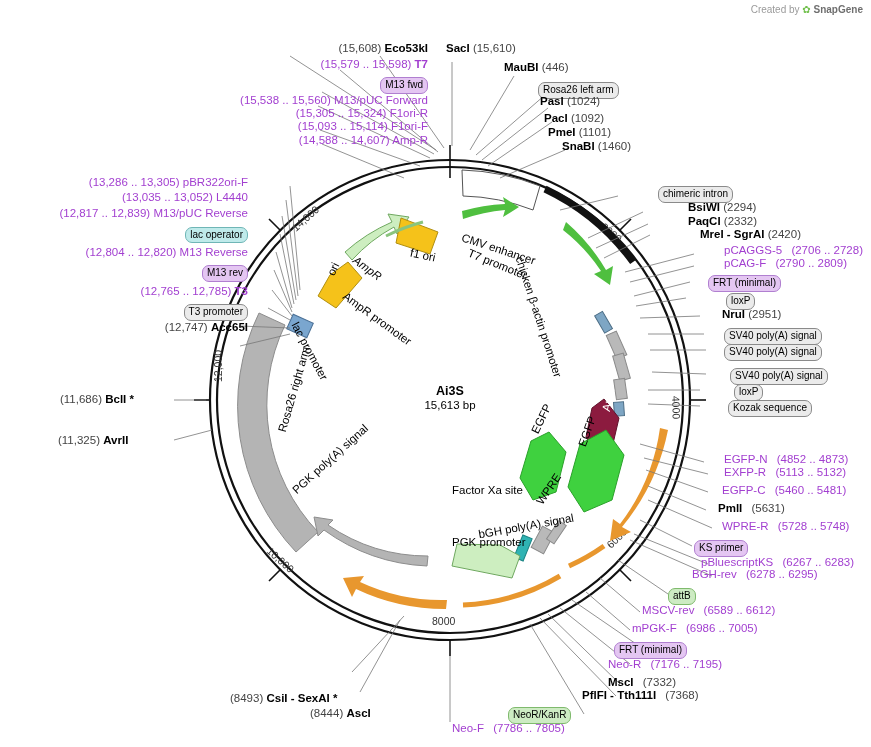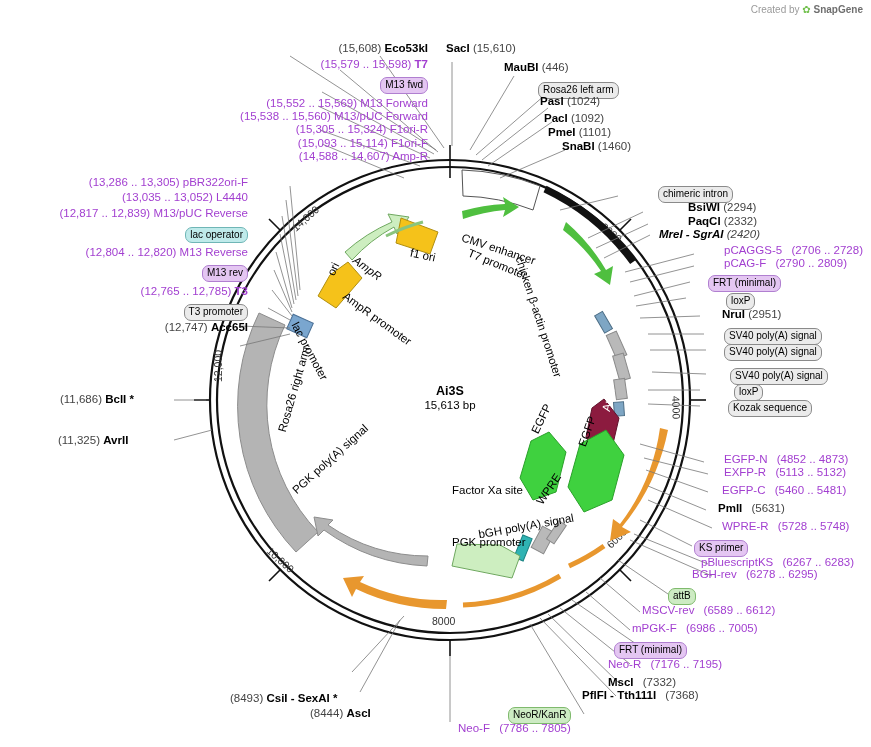--- a/index.html
+++ b/index.html
@@ -205,24 +205,20 @@
     <span class="gray">(15,608)</span>
     <span class="bold">Eco53kI</span>
   </div>
   <div class="lbl purple" style="margin-top:3px;">
     <span>(15,579 .. 15,598)</span>
     <span class="bold">T7</span>
   </div>
   <div style="margin-top:3px;">
     <span class="chip purplechip">M13 fwd</span>
   </div>
-  <div class="lbl purple" style="margin-top:3px;">
-    <span>(15,552 .. 15,569)</span>
-    <span>M13 Forward</span>
-  </div>
   <div class="lbl purple">
     <span>(15,538 .. 15,560)</span>
     <span>M13/pUC Forward</span>
   </div>
   <div class="lbl purple">
     <span>(15,305 .. 15,324)</span>
     <span>F1ori-R</span>
   </div>
   <div class="lbl purple">
     <span>(15,093 .. 15,114)</span>
@@ -310,21 +306,21 @@
   <span class="chip plain">chimeric intron</span>
 </div>
 <div class="abs lbl" style="left:688px;top:201px;">
   <span class="bold">BsiWI</span>
   <span class="gray">(2294)</span>
 </div>
 <div class="abs lbl" style="left:688px;top:215px;">
   <span class="bold">PaqCI</span>
   <span class="gray">(2332)</span>
 </div>
-<div class="abs lbl" style="left:659px;top:228px;font-style:italic;">
+<div class="abs lbl" style="left:700px;top:228px;">
   <span class="bold">MreI - SgrAI</span>
   <span class="gray">(2420)</span>
 </div>
 <div class="abs lbl purple" style="left:724px;top:244px;">
   <span>pCAGGS-5</span>
   <span style="margin-left:6px;">(2706 .. 2728)</span>
 </div>
 <div class="abs lbl purple" style="left:724px;top:257px;">
   <span>pCAG-F</span>
   <span style="margin-left:6px;">(2790 .. 2809)</span>
@@ -417,16 +413,16 @@
 </div>
 
 <div class="abs lbl" style="left:230px;top:692px;">
   <span class="gray">(8493)</span>
   <span class="bold">CsiI  - SexAI *</span>
 </div>
 <div class="abs lbl" style="left:310px;top:707px;">
   <span class="gray">(8444)</span>
   <span class="bold">AscI</span>
 </div>
-<div class="abs lbl purple" style="left:452px;top:722px;margin-left:6px;">
+<div class="abs lbl purple" style="left:452px;top:722px;">
   <span>Neo-F</span>
   <span style="margin-left:6px;">(7786 .. 7805)</span>
 </div>
 
 </body></html>

